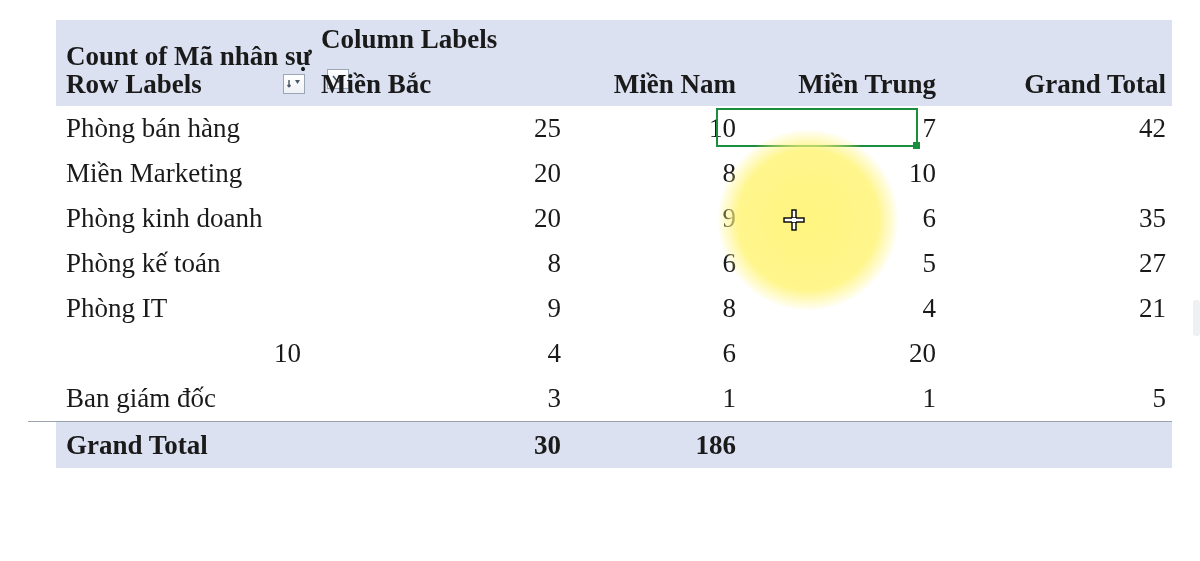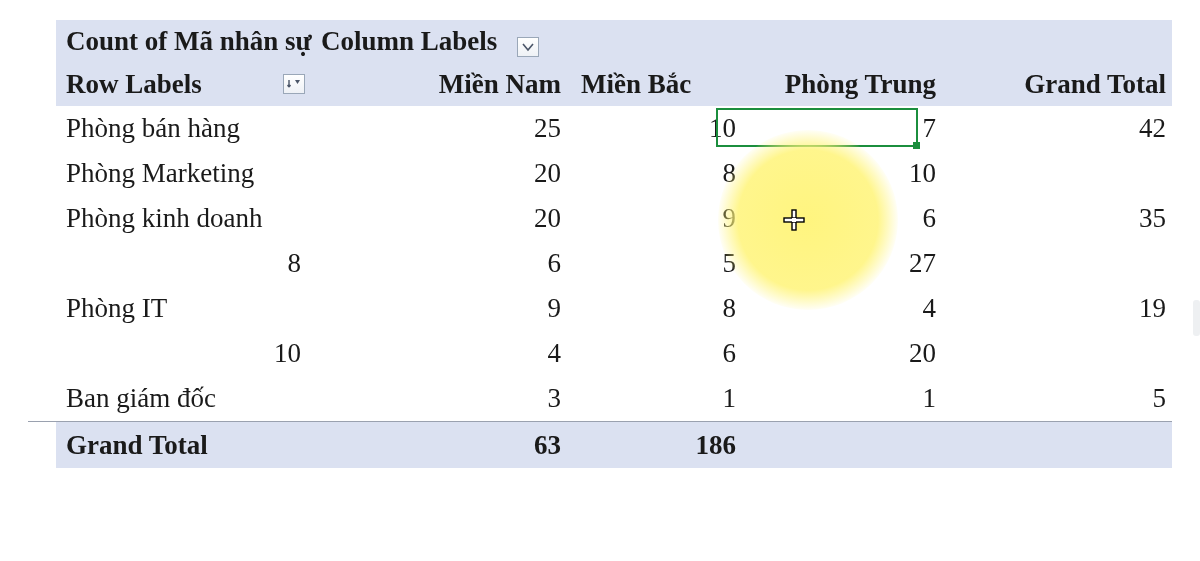--- a/index.html
+++ b/index.html
@@ -38,21 +38,21 @@
   .hdr-top { height: 42px; }
   .hdr-second { height: 44px; }
   .hdr-top .cell,
   .hdr-second .cell { font-weight: bold; }
   .cell {
     padding: 4px 10px 4px 10px;
     white-space: nowrap;
     position: relative;
   }
   .right { text-align: right; }
-  .merge-span { grid-column: span 2; display:flex; align-items:flex-end; gap:14px; }
+  .merge-span { grid-column: span 2; display:flex; align-items:flex-start; gap:14px;flex-direction:column; }
   .databody .ptrow { height: 45px; }
   .databody {
     border-bottom: 1.5px solid #9aa1af;
   }
   .totalrow {
     background: #dbe1f1;
     font-weight: bold;
     height: 46px;
   }
 
@@ -133,76 +133,77 @@
       </div>
       <div class="ptrow hdrband hdr-second">
         <div class="cell"><span>Row Labels</span><span class="dropbtn rowlabels-btn-wrap">
             <span>
               <svg width="14" height="12" viewBox="0 0 14 12">
                 <path d="M8 2 L13 2 L10.5 6 Z" fill="#4a5568"></path>
                 <path d="M2 2 L2 9 M2 9 L0.5 7 M2 9 L3.5 7" fill="none" stroke="#4a5568" stroke-width="1.4"></path>
               </svg>
             </span>
           </span></div>
+        <div class="cell" style="text-align: left;">Miền Bắc</div>
         <div class="cell right">Miền Nam</div>
-        <div class="cell" style="text-align: left;">Miền Bắc</div>
-        <div class="cell right">Phòng Trung</div>
+        <div class="cell right">Miền Trung</div>
         <div class="cell right">Grand Total</div>
       </div>
       <div class="databody">
         <div class="ptrow">
           <div class="cell">Phòng bán hàng</div>
           <div class="cell right" id="cell-0-0">25</div>
           <div class="cell right" id="cell-0-1">10</div>
           <div class="cell right" id="cell-0-2">7</div>
           <div class="cell right" id="cell-0-3">42</div>
         </div>
         <div class="ptrow">
-          <div class="cell">Phòng Marketing</div>
+          <div class="cell">Miền Marketing</div>
           <div class="cell right" id="cell-1-0">20</div>
           <div class="cell right" id="cell-1-1">8</div>
           <div class="cell right" id="cell-1-2">10</div>
         </div>
         <div class="ptrow">
           <div class="cell">Phòng kinh doanh</div>
           <div class="cell right" id="cell-2-0">20</div>
           <div class="cell right" id="cell-2-1">9</div>
           <div class="cell right" id="cell-2-2">6</div>
           <div class="cell right" id="cell-2-3">35</div>
         </div>
         <div class="ptrow">
+          <div class="cell">Phòng kế toán</div>
           <div class="cell right" id="cell-3-0">8</div>
           <div class="cell right" id="cell-3-1">6</div>
           <div class="cell right" id="cell-3-2">5</div>
           <div class="cell right" id="cell-3-3">27</div>
         </div>
         <div class="ptrow">
           <div class="cell">Phòng IT</div>
           <div class="cell right" id="cell-4-0">9</div>
           <div class="cell right" id="cell-4-1">8</div>
           <div class="cell right" id="cell-4-2">4</div>
-          <div class="cell right" id="cell-4-3">19</div>
+          <div class="cell right" id="cell-4-3">21</div>
         </div>
         <div class="ptrow">
           <div class="cell right" id="cell-5-0">10</div>
           <div class="cell right" id="cell-5-1">4</div>
           <div class="cell right" id="cell-5-2">6</div>
           <div class="cell right" id="cell-5-3">20</div>
         </div>
         <div class="ptrow">
           <div class="cell">Ban giám đốc</div>
           <div class="cell right" id="cell-6-0">3</div>
           <div class="cell right" id="cell-6-1">1</div>
           <div class="cell right" id="cell-6-2">1</div>
           <div class="cell right" id="cell-6-3">5</div>
         </div>
       </div>
       <div class="ptrow totalrow">
         <div class="cell">Grand Total</div>
-        <div class="cell right">63</div>
+        <div class="cell right">30</div>
         <div class="cell right">186</div>
       </div>
     </div>
 
   <div class="sel-cell-box" id="selbox" style="left: 716px; top: 108px; width: 202px; height: 39px;">
     <div class="sel-handle"></div>
   </div>
 
   <div class="spotlight" id="spot" style="left: 718px; top: 130.45px; height: 180px; width: 180px;"></div>
   <div class="plus-cursor" id="plusc" style="left: 782px; top: 208.45px;">

